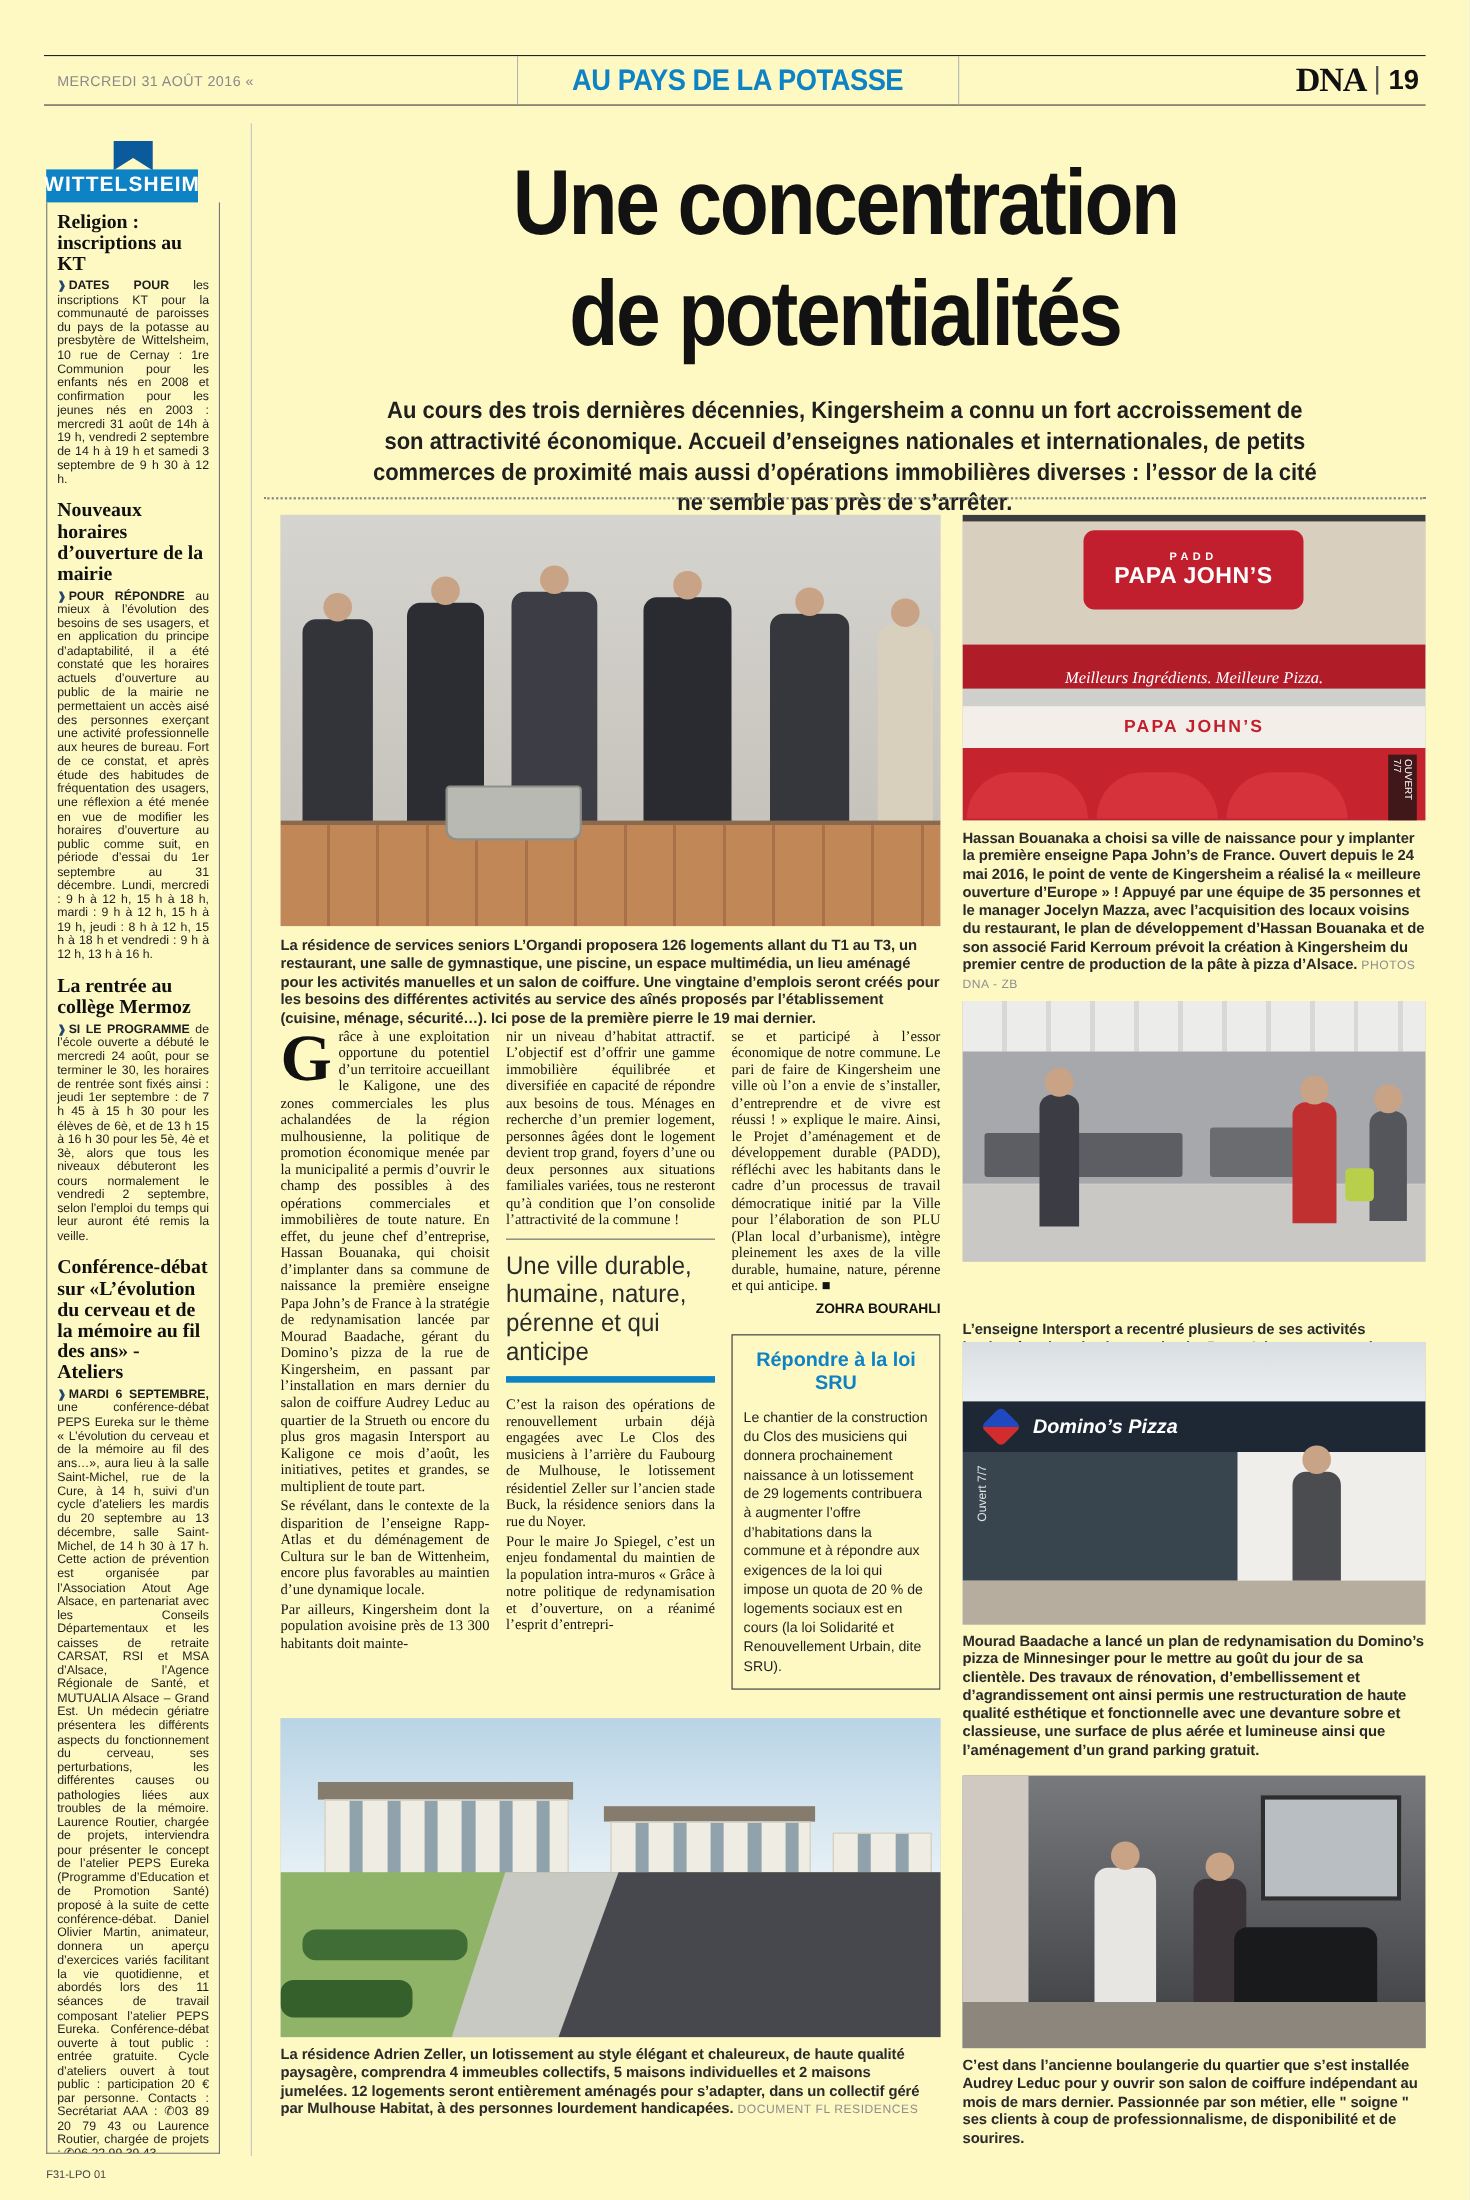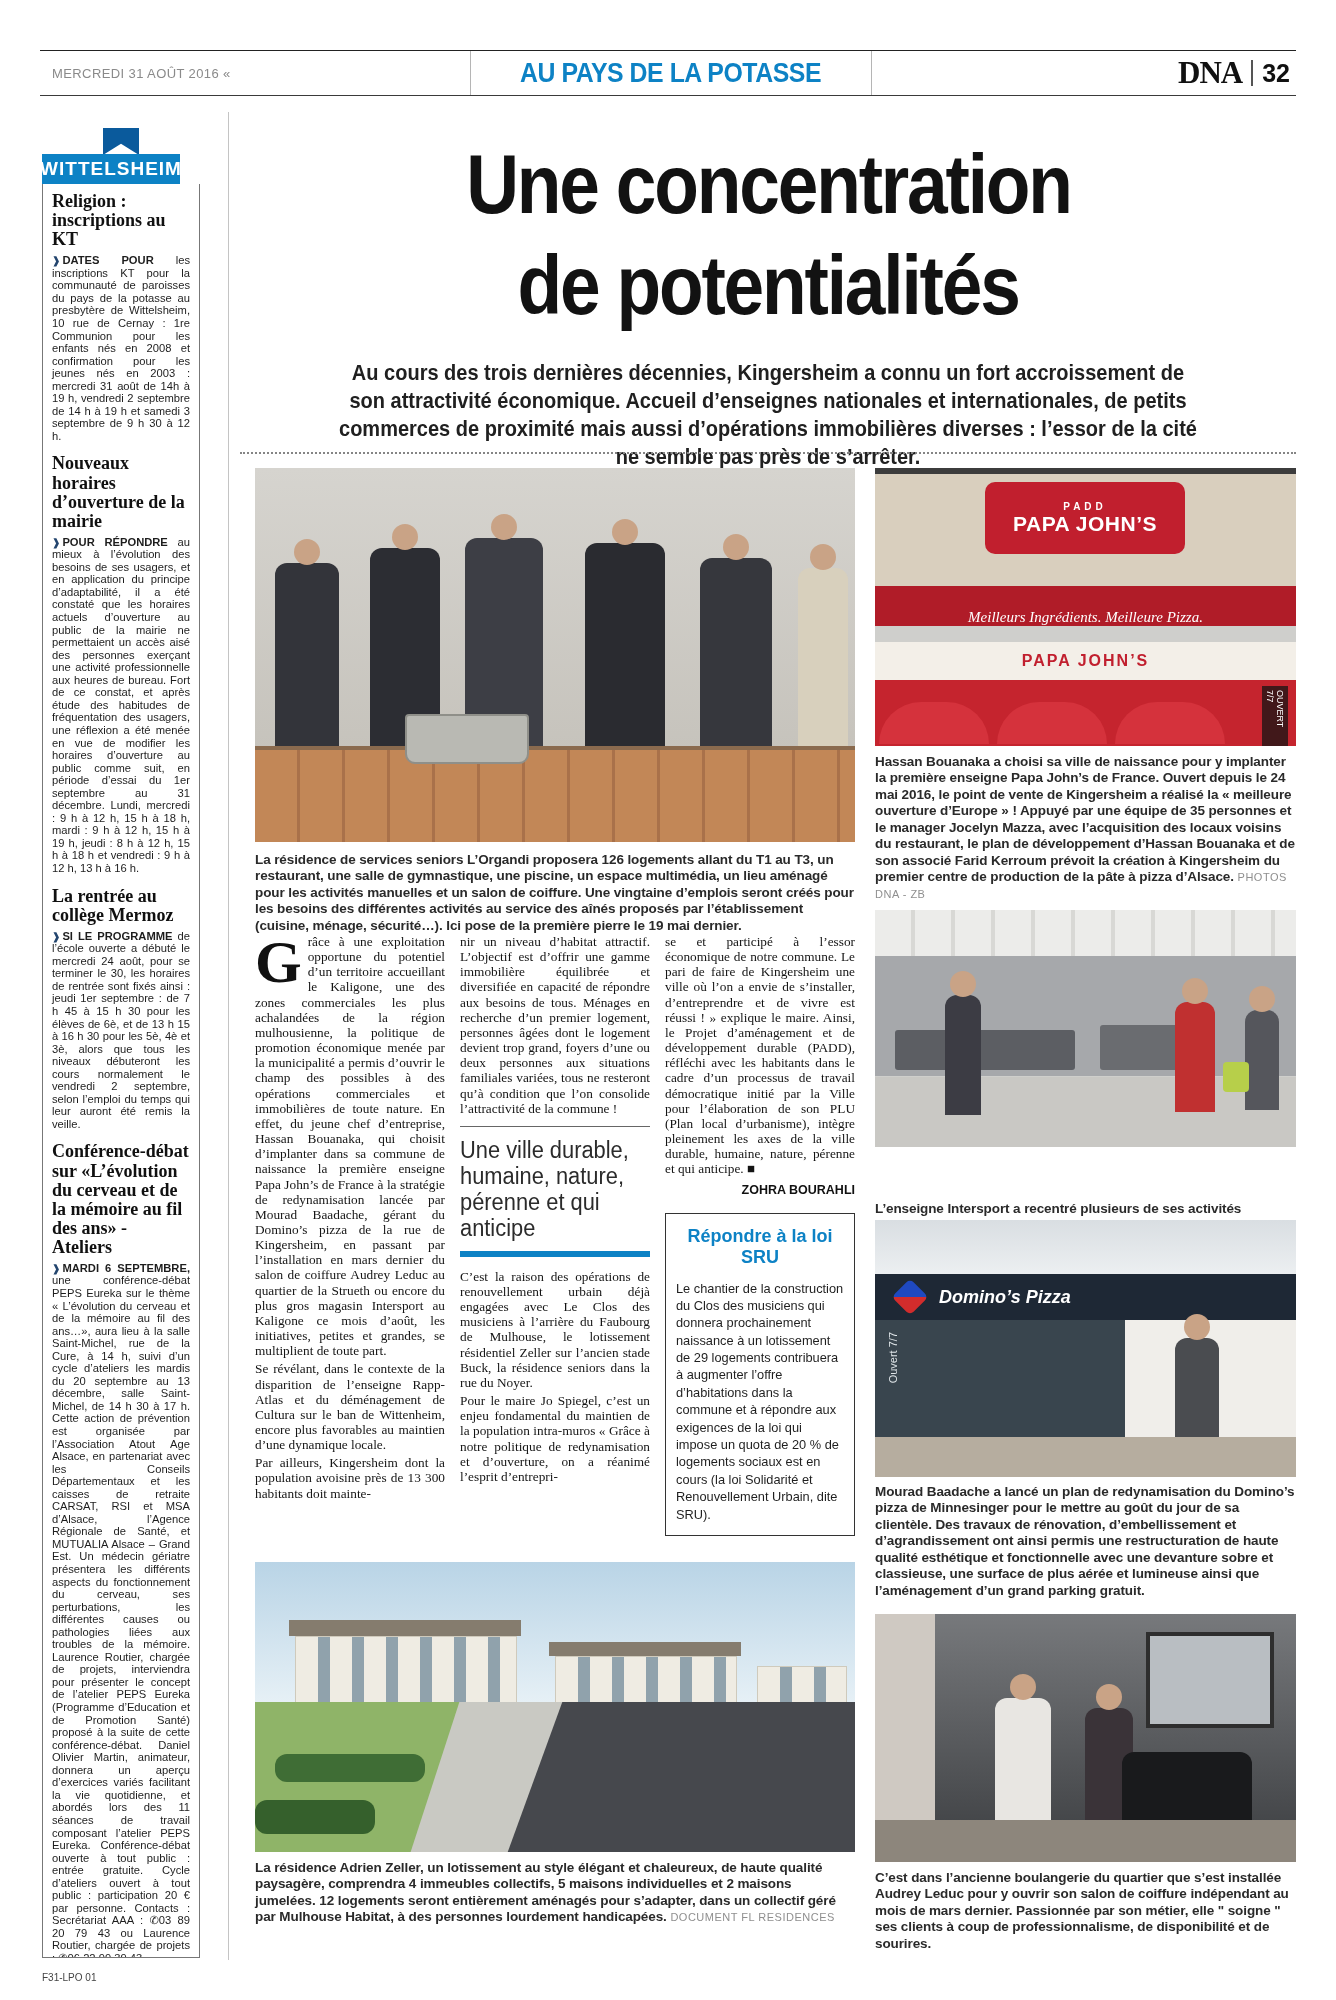--- a/index.html
+++ b/index.html
@@ -1,16 +1,16 @@
 <!DOCTYPE html>
 <html><head>
 <meta charset="utf-8">
 <style>
   html,body{margin:0;padding:0;background:#e9e9e9;}
-  .page{position:relative;width:1336px;height:2000px;margin:0 auto;background:#ffffff;
+  .page{position:relative;width:1336px;height:2000px;margin:0 auto;background:#fef9c3;
         font-family:"Liberation Sans",sans-serif;color:#1a1a1a;overflow:hidden;}
 
   
   .header-strip{position:absolute;left:40px;top:50px;width:1256px;height:44px;
     border-top:1px solid #222;border-bottom:1px solid #3a3a3a;}
   .h-date{position:absolute;left:12px;top:15px;font-size:13px;color:#8a8a8a;letter-spacing:.4px;}
   .h-center{position:absolute;left:430px;top:0;width:400px;height:100%;
     border-left:1px solid #b5b5b5;border-right:1px solid #b5b5b5;
     display:flex;align-items:center;justify-content:center;}
   .h-center span{display:inline-block;transform:scaleX(.92);font-size:27px;font-weight:800;
@@ -140,21 +140,21 @@
 <div class="page">
 
   <div class="header-strip">
     <div class="h-date">MERCREDI 31 AOÛT 2016 «</div>
     <div class="h-center">
       <span>AU PAYS DE LA POTASSE</span>
     </div>
     <div class="h-brand">
       <span class="h-dna">DNA</span>
       <span class="h-bar"></span>
-      <span class="h-page">32</span>
+      <span class="h-page">19</span>
     </div>
   </div>
   <div class="v-divider"></div>
 
   <div class="ribbon"></div>
   <div class="sb-banner">WITTELSHEIM</div>
   <div class="sb-box">
 
     <div class="sb-title">Religion : inscriptions au KT</div>
     <div class="sb-text">

